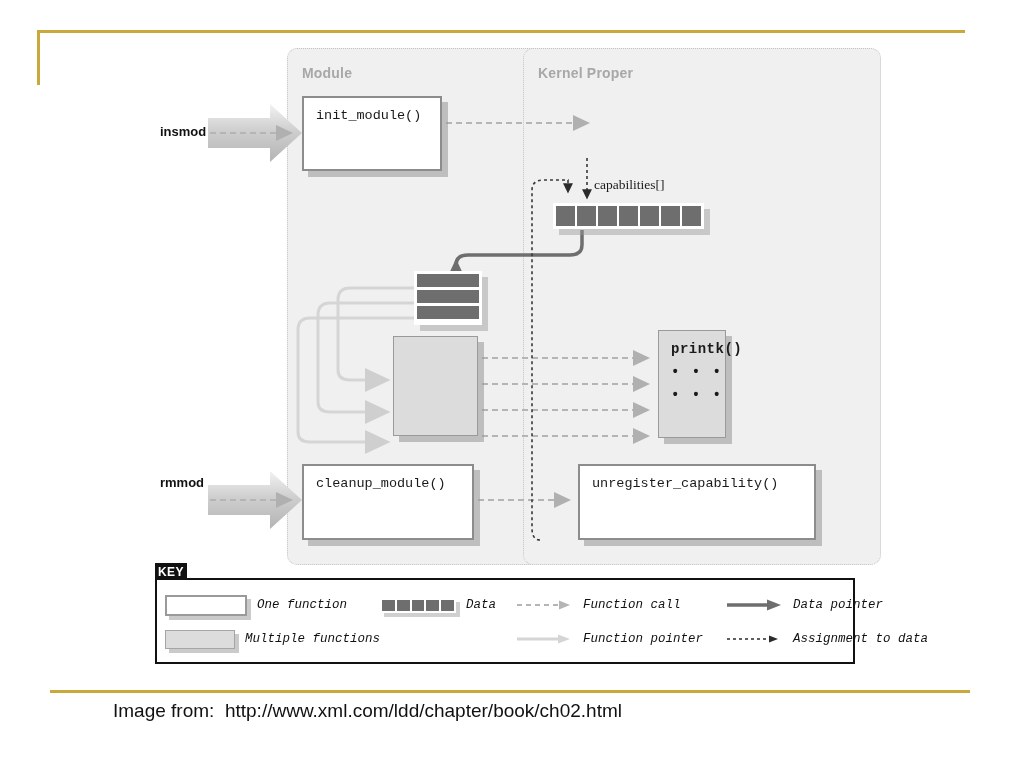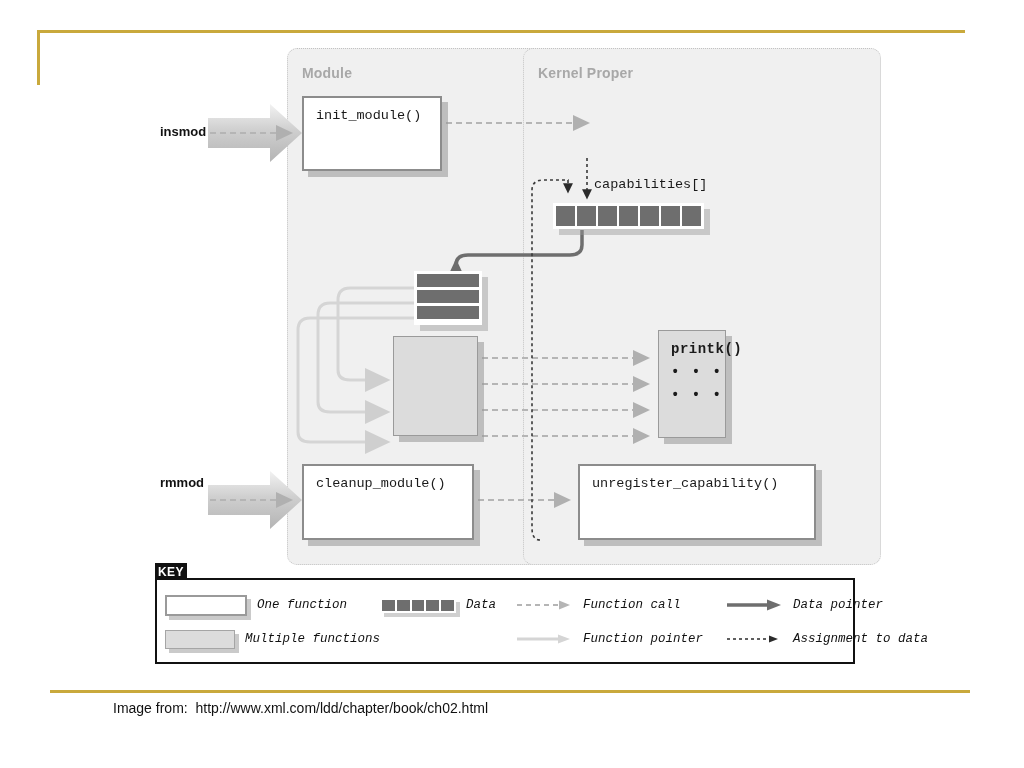--- a/index.html
+++ b/index.html
@@ -52,21 +52,21 @@
     box-shadow:6px 6px 0 rgba(150,150,150,.45);
   }
   #data-stack{left:264px;top:231px;width:68px;height:54px;}
   #data-stack i{display:block;height:13px;background:#6e6e6e;margin-bottom:3px;}
   #data-stack i:last-child{margin-bottom:0;}
 
   #cap-array{left:403px;top:163px;width:151px;height:26px;display:flex;gap:2px;}
   #cap-array i{flex:1;background:#6e6e6e;}
 
   .cap-label{
-    position:absolute;left:444px;top:137px;font-family:Liberation Mono, monospace;
+    position:absolute;left:444px;top:137px;font-family:Liberation Serif, serif;
     font-size:13.5px;color:#1a1a1a;text-align:right;
   }
 
   
   .cmd{
     position:absolute;font-size:13px;font-weight:bold;color:#111;
     font-family:"Liberation Sans",sans-serif;
   }
   #cmd-insmod{left:10px;top:84px;}
   #cmd-rmmod{left:10px;top:435px;}
@@ -97,21 +97,21 @@
   .sw-white{width:78px;height:17px;background:#fff;border:2px solid #9a9a9a;
     box-shadow:4px 4px 0 rgba(150,150,150,.5);}
   .sw-gray{width:78px;height:17px;background:#dcdcdc;border:1px solid #a5a5a5;
     box-shadow:4px 4px 0 rgba(150,150,150,.5);}
   .sw-data{width:76px;height:15px;display:flex;gap:2px;background:#fff;padding:2px;
     box-shadow:4px 4px 0 rgba(150,150,150,.45);box-sizing:border-box;}
   .sw-data i{flex:1;background:#6e6e6e;}
 
   
   #caption{
-    position:absolute;left:113px;top:700px;font-size:14px;color:#111;
+    position:absolute;left:113px;top:700px;font-size:19px;color:#111;
     font-family:"Liberation Sans",sans-serif;white-space:pre;
   }
 </style>
 </head>
 <body>
 
 <div id="slide">
 
   <div class="rule" id="rule-top"></div>
   <div class="rule" id="rule-left"></div>

